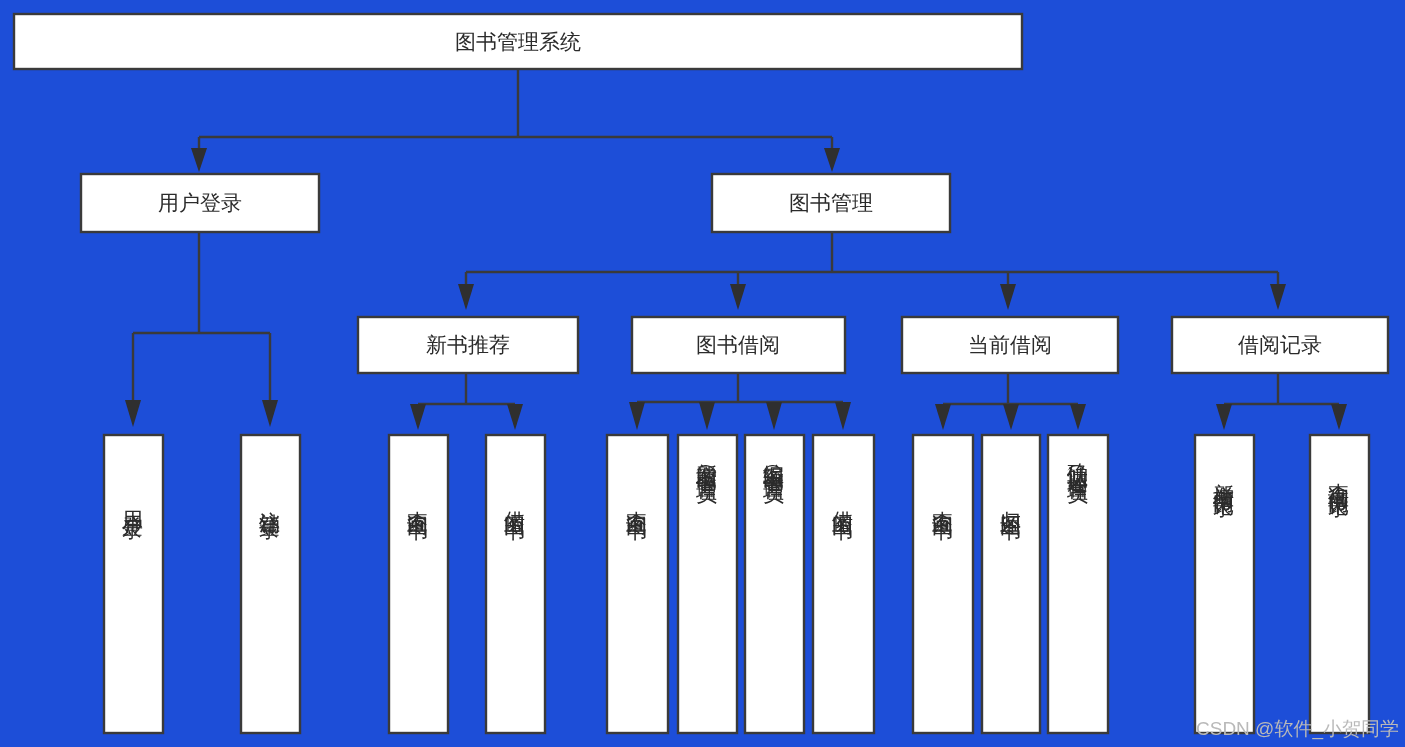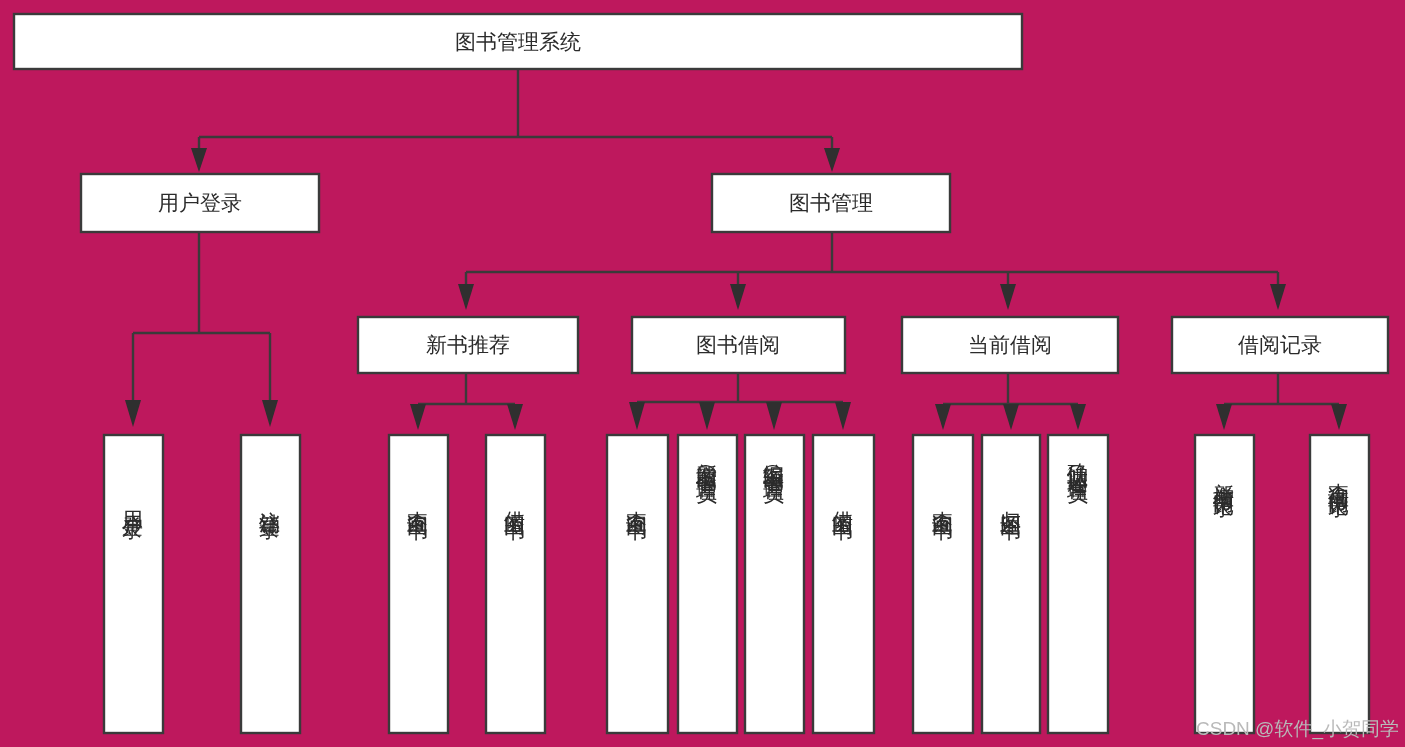--- a/index.html
+++ b/index.html
@@ -7,21 +7,21 @@
     padding: 0;
     background: #ffffff;
   }
   body {
     font-family: "Liberation Sans", "DejaVu Sans", sans-serif;
   }
   #diagram-root {
     position: relative;
     width: 1405px;
     height: 747px;
-    background: #be185d;
+    background: #1d4ed8;
     overflow: hidden;
   }
   svg.diagram-canvas {
     position: absolute;
     left: 0;
     top: 0;
     width: 1405px;
     height: 747px;
   }
   .node-box {

